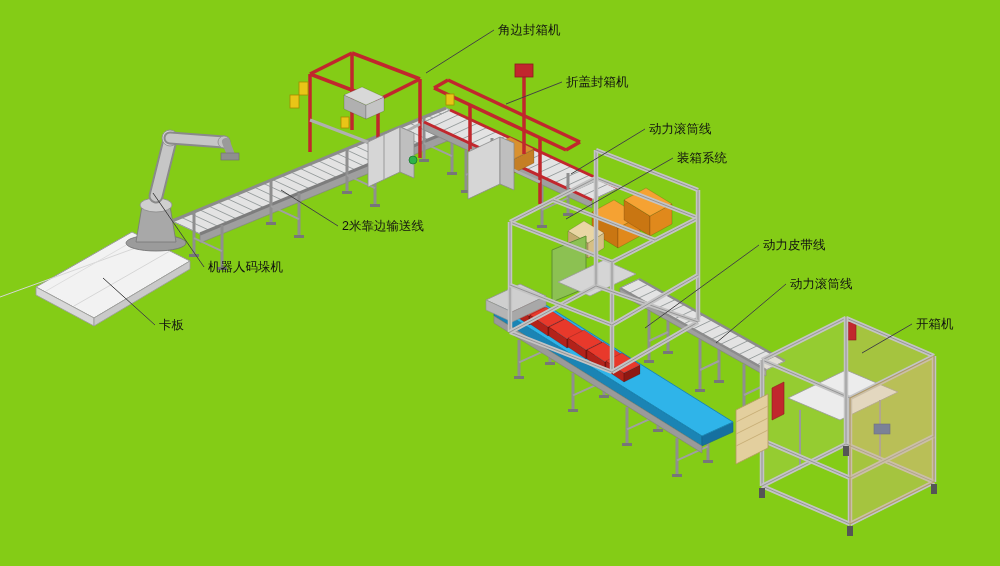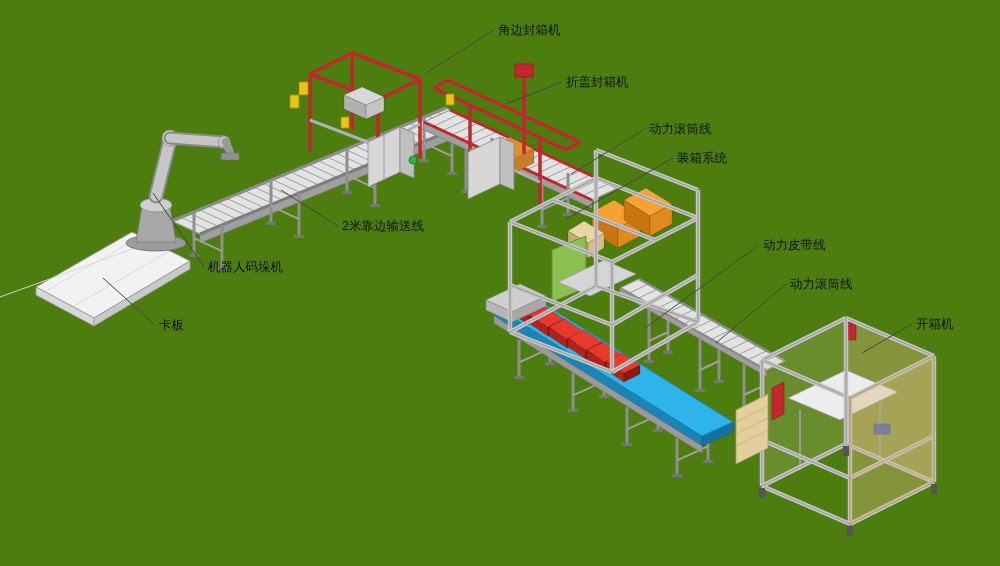--- a/index.html
+++ b/index.html
@@ -1,16 +1,16 @@
 <!DOCTYPE html>
 <html><head>
 <meta charset="utf-8">
 <style>
   html,body{margin:0;padding:0;background:#ffffff;}
-  .canvas{position:relative;width:1000px;height:566px;background:#4d7c0f;overflow:hidden;
+  .canvas{position:relative;width:1000px;height:566px;background:#84cc16;overflow:hidden;
           font-family:"Liberation Sans", sans-serif;}
   svg{display:block;}
   .ann-text{font:12.5px "Liberation Sans", sans-serif;fill:#111;}
   .leader{stroke:#444;stroke-width:1;fill:none;}
 </style>
 </head>
 <body>
 
 <div class="canvas">
 <svg width="1000" height="566" viewBox="0 0 1000 566">

